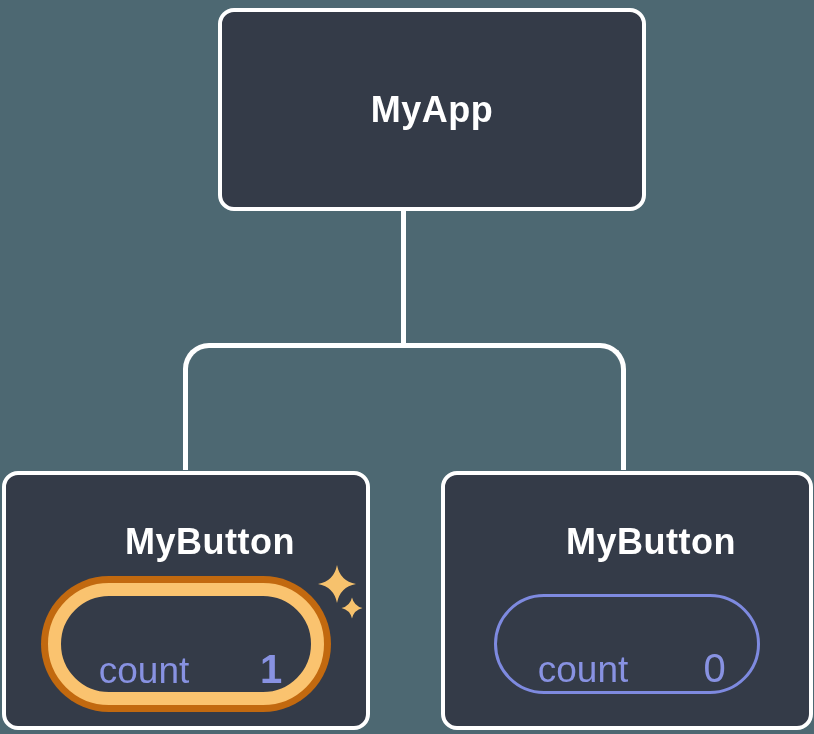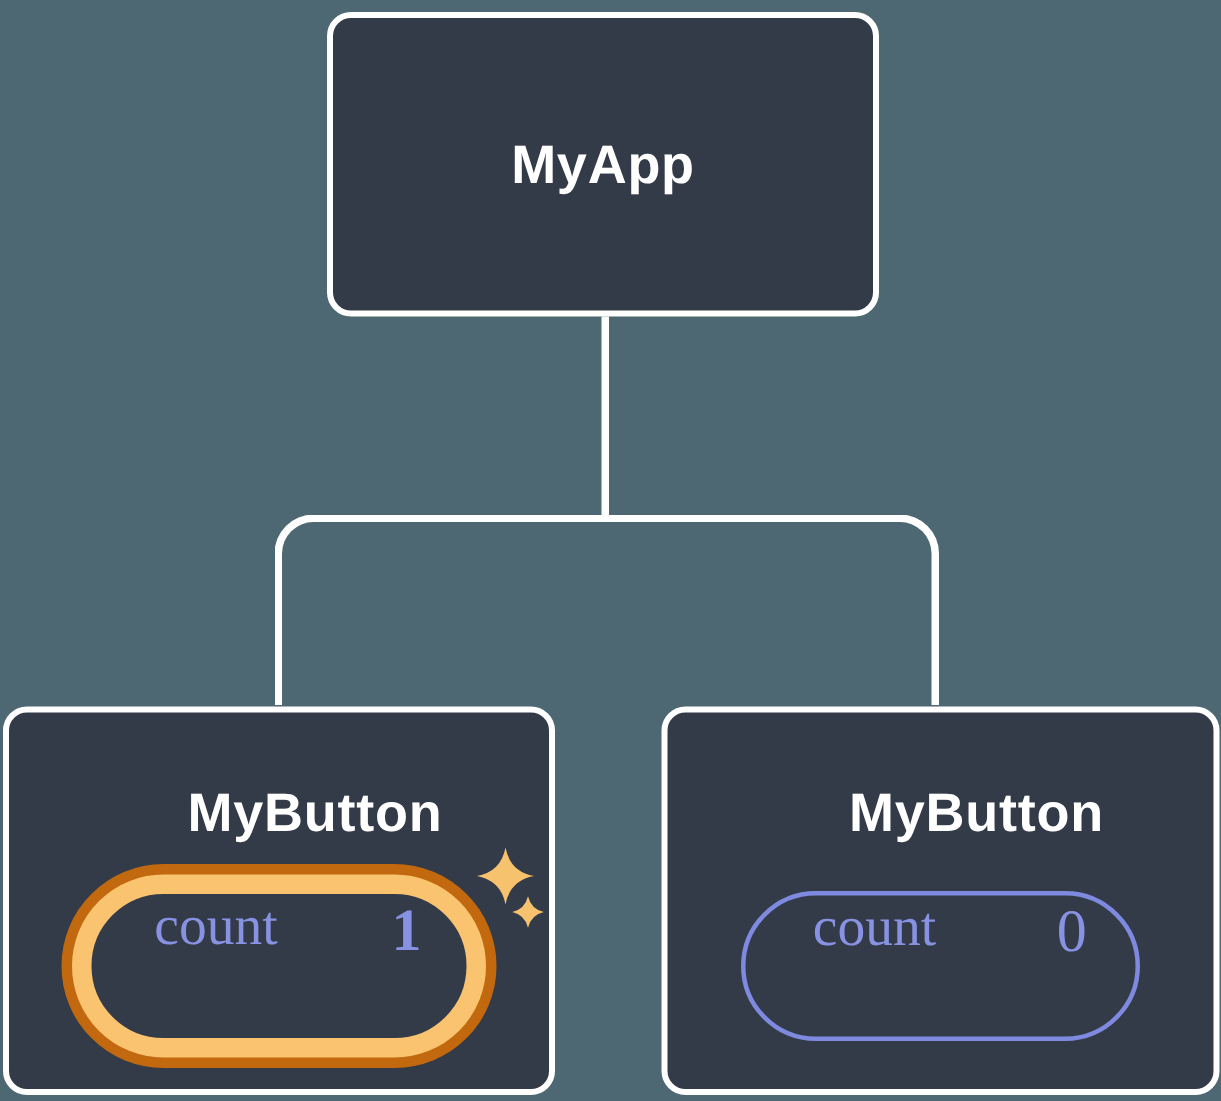--- a/index.html
+++ b/index.html
@@ -37,41 +37,41 @@
   }
 
   
   .node{
     position:absolute;
     background:var(--node_fill);
     border:4px solid var(--node_border);
     border-radius:16px;
   }
   .node-root{
-    left:218px;top:8px;width:368px;height:203px;
+    left:218px;top:8px;width:428px;height:203px;
     display:flex;align-items:center;justify-content:center;
   }
   .node-child{width:368px;top:471px;height:259px;}
   .node-left{left:2px;}
   .node-right{left:441px;width:372px;}
   .node-title{
     color:var(--title_color);
     font-size:36px;font-weight:700;letter-spacing:.5px;
     text-align:center;
   }
   .node-child .node-title{
     position:absolute;left:0;right:0;top:46px;line-height:42px;margin-left:48px;
   }
 
   
   .pill{
     position:absolute;left:50%;transform:translateX(-50%);
     background:var(--node_fill);
     border-radius:999px;
-    display:flex;align-items:flex-start;font-family:Liberation Serif, serif;
+    display:flex;align-items:flex-end;
   }
   .pill-name,.pill-value{
     display:flex;align-items:center;justify-content:center;
     color:var(--state_text);
   }
   .pill-name{font-size:37px;}
   .pill-value{font-size:40px;}
 
   .pill-highlight{
     top:108px;width:276px;height:122px;

